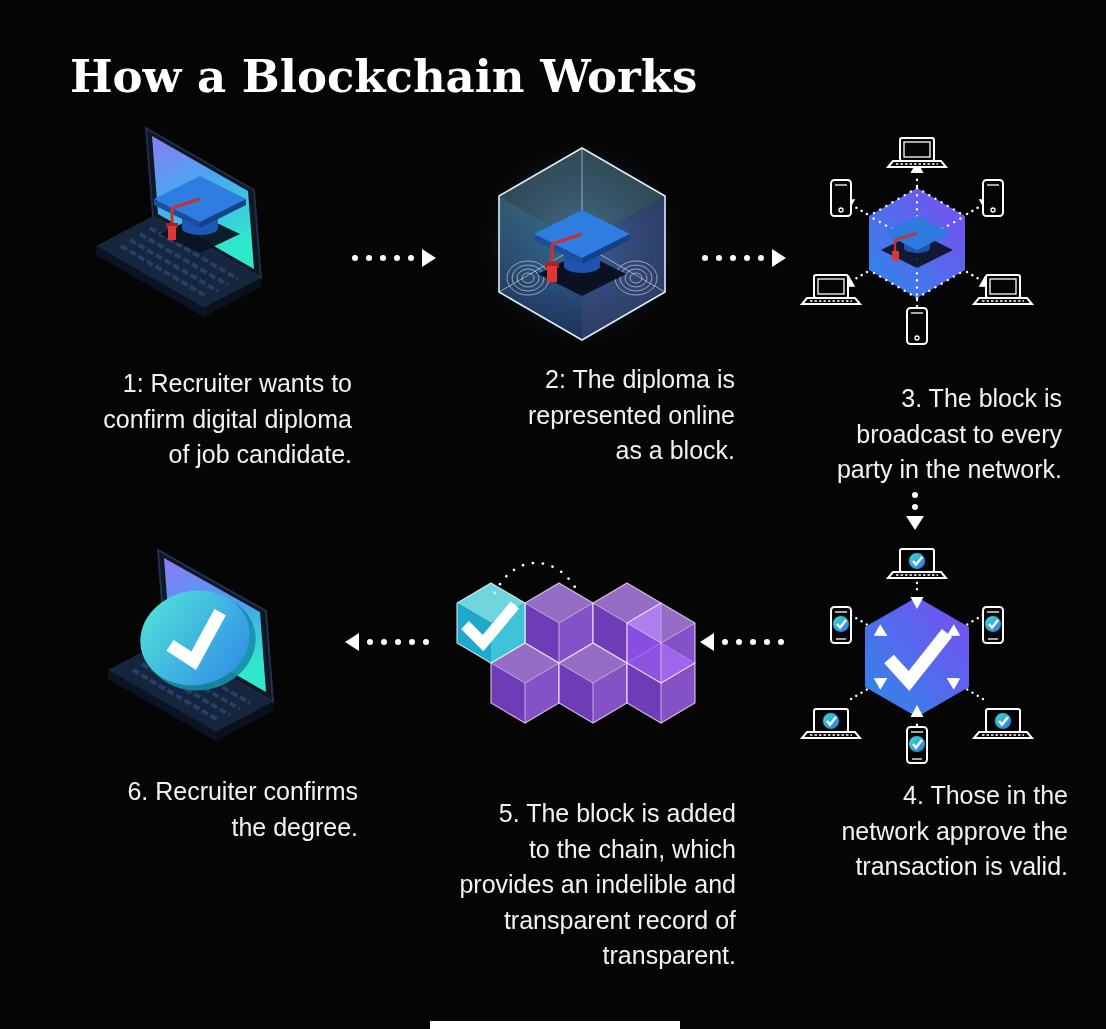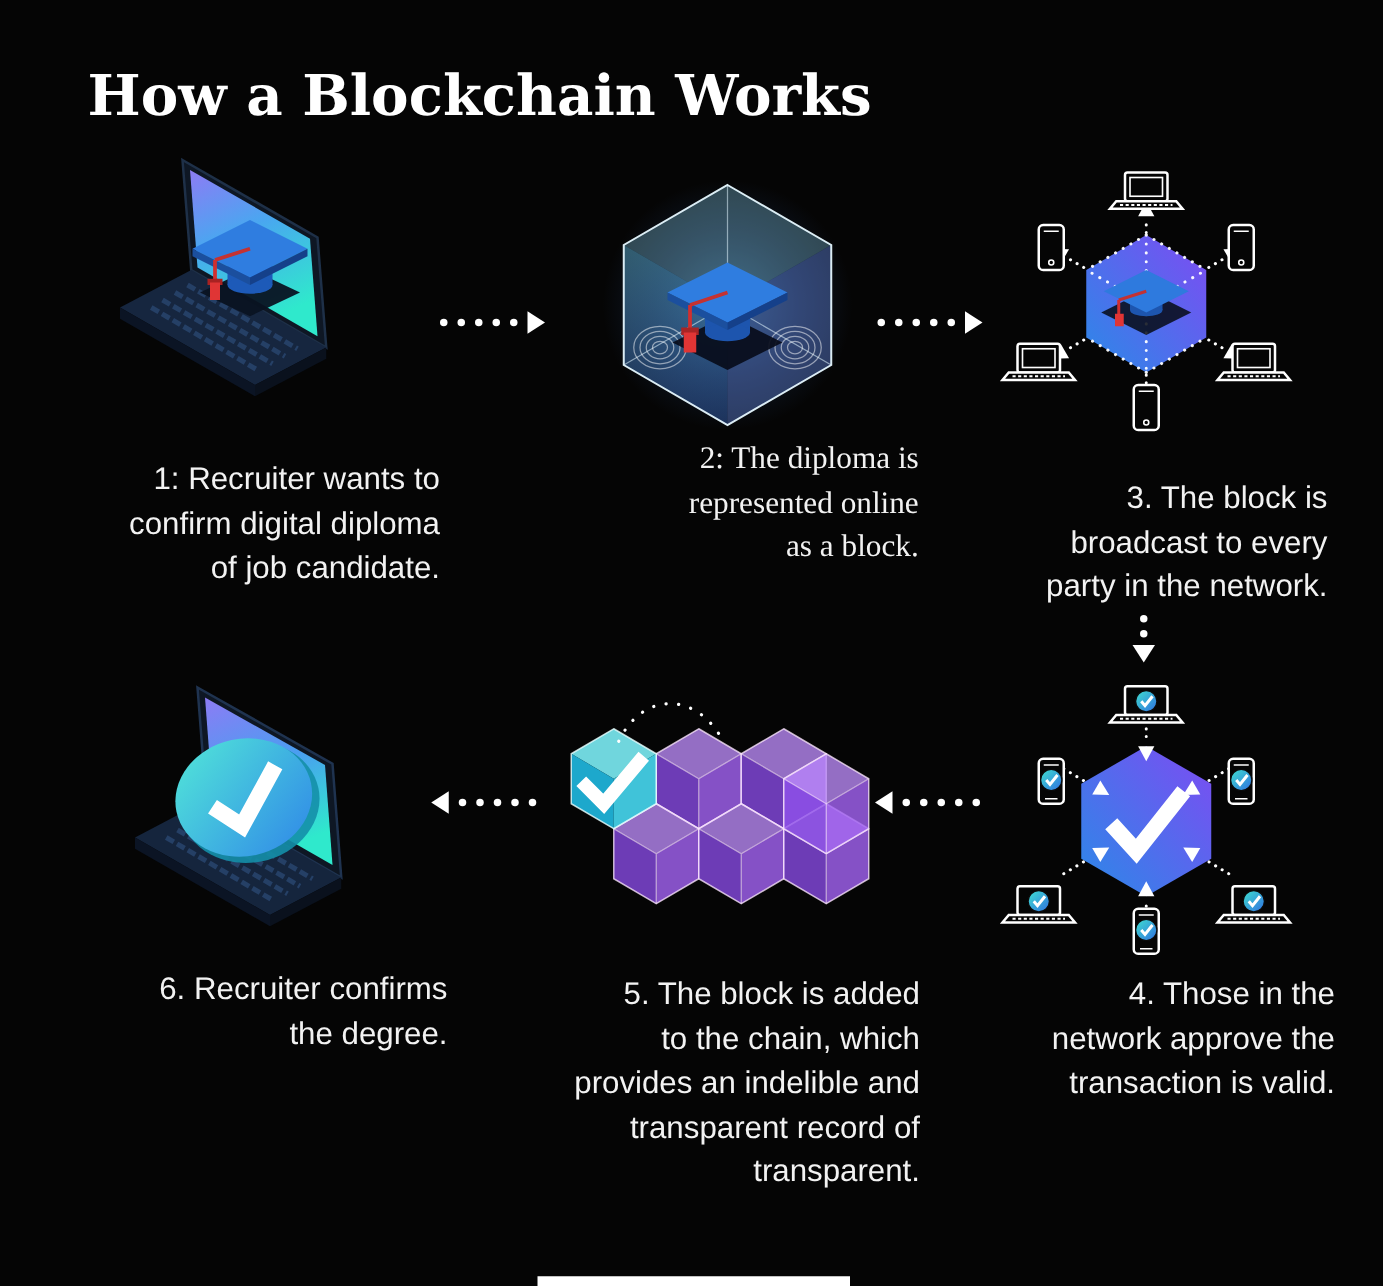--- a/index.html
+++ b/index.html
@@ -7,24 +7,24 @@
   .canvas{position:relative;width:1106px;height:1029px;background:#050505;}
   .title{position:absolute;left:70px;top:50px;margin:0;color:#ffffff;
          font-family:"DejaVu Serif","Liberation Serif",serif;font-weight:700;
          font-size:45px;letter-spacing:0px;}
   .ill{position:absolute;margin:0;}
   .ill svg{display:block;width:100%;height:100%;}
   .caption{position:absolute;color:#f2f2f2;font-size:25px;line-height:35.5px;
            text-align:right;font-weight:400;}
   .caption span{display:block;}
   #cap1{left:18px;top:366px;width:334px;}
-  #cap2{left:425px;top:349px;width:310px;font-family:Liberation Serif, serif;}
+  #cap2{left:425px;top:362px;width:310px;}
   #cap3{left:770px;top:366px;width:292px;margin-top:15px;}
   #cap4{left:762px;top:778px;width:306px;}
-  #cap5{left:396px;top:778px;width:340px;}
+  #cap5{left:396px;top:796px;width:340px;}
   #cap6{left:22px;top:774px;width:336px;}
   #ill1{left:88px;top:120px;width:250px;height:215px;}
   #ill2{left:480px;top:142px;width:205px;height:205px;}
   #ill3{left:795px;top:136px;width:245px;height:210px;}
   #ill4{left:795px;top:535px;width:245px;height:230px;}
   #ill5{left:425px;top:545px;width:300px;height:210px;}
   #ill6{left:60px;top:540px;width:280px;height:215px;}
   .arrow{position:absolute;display:flex;align-items:center;gap:8px;}
   .arrow.vert{flex-direction:column;gap:6px;}
   .dot{width:6px;height:6px;border-radius:50%;background:#fff;}

